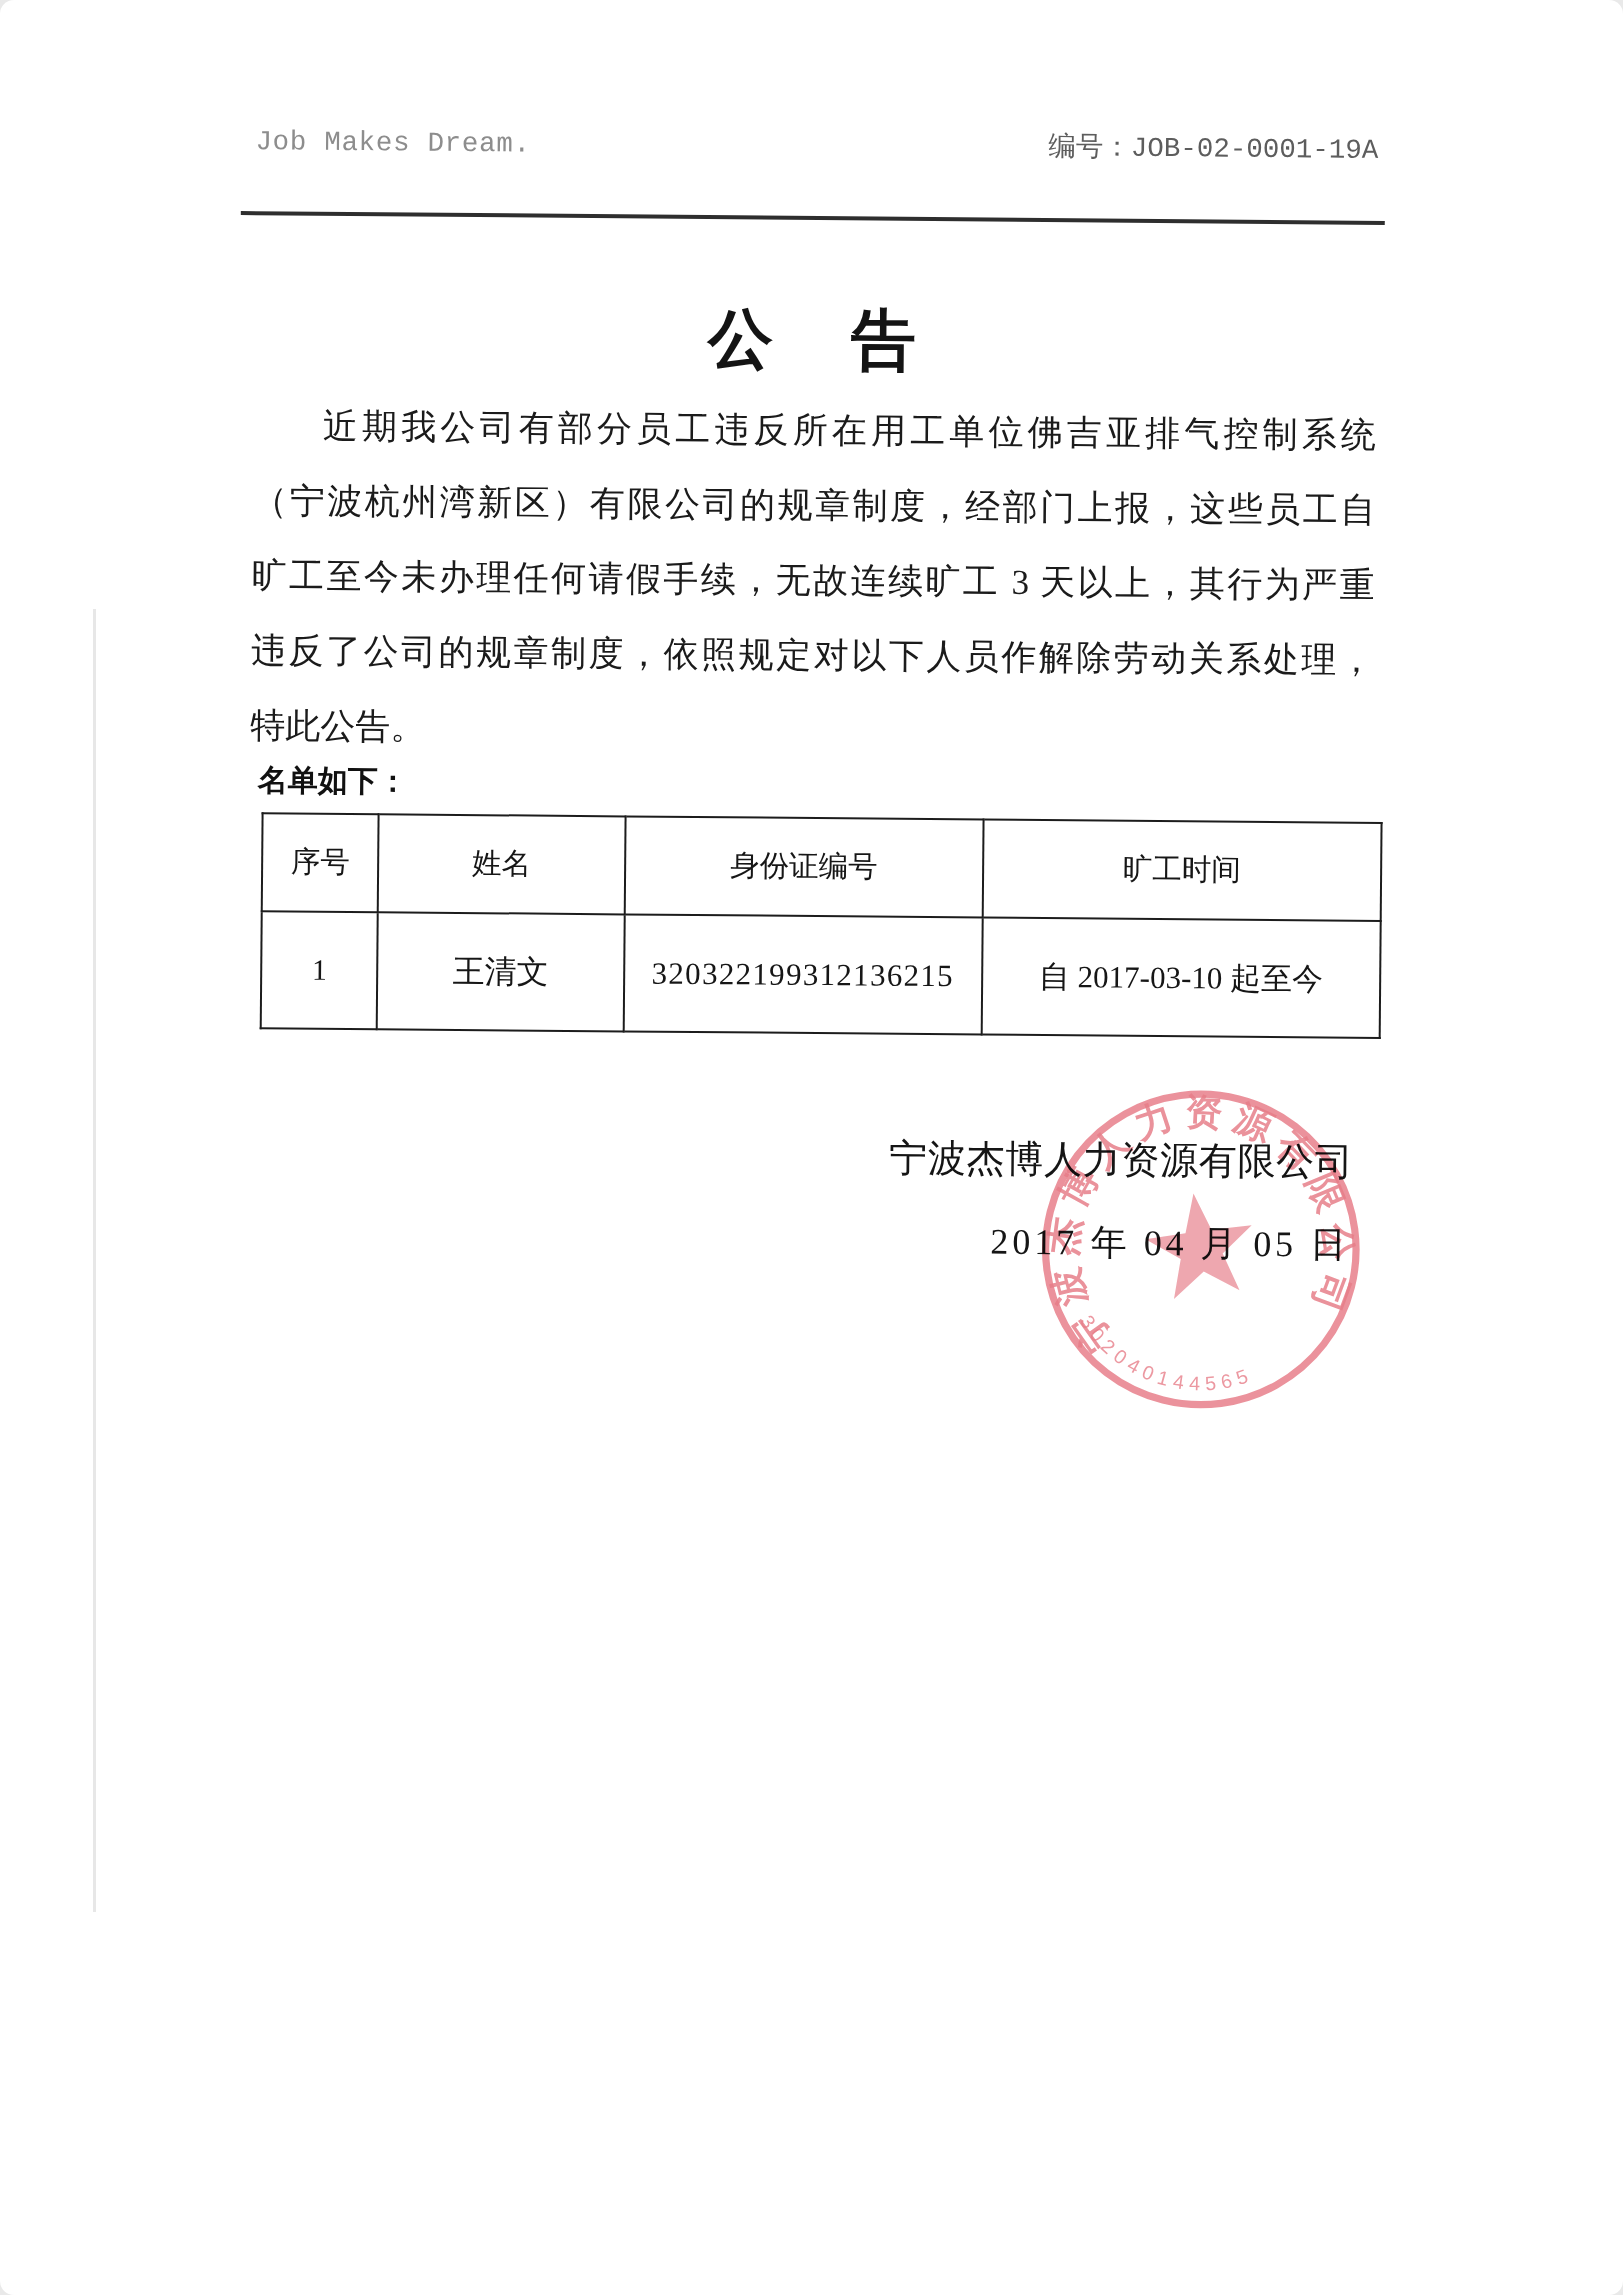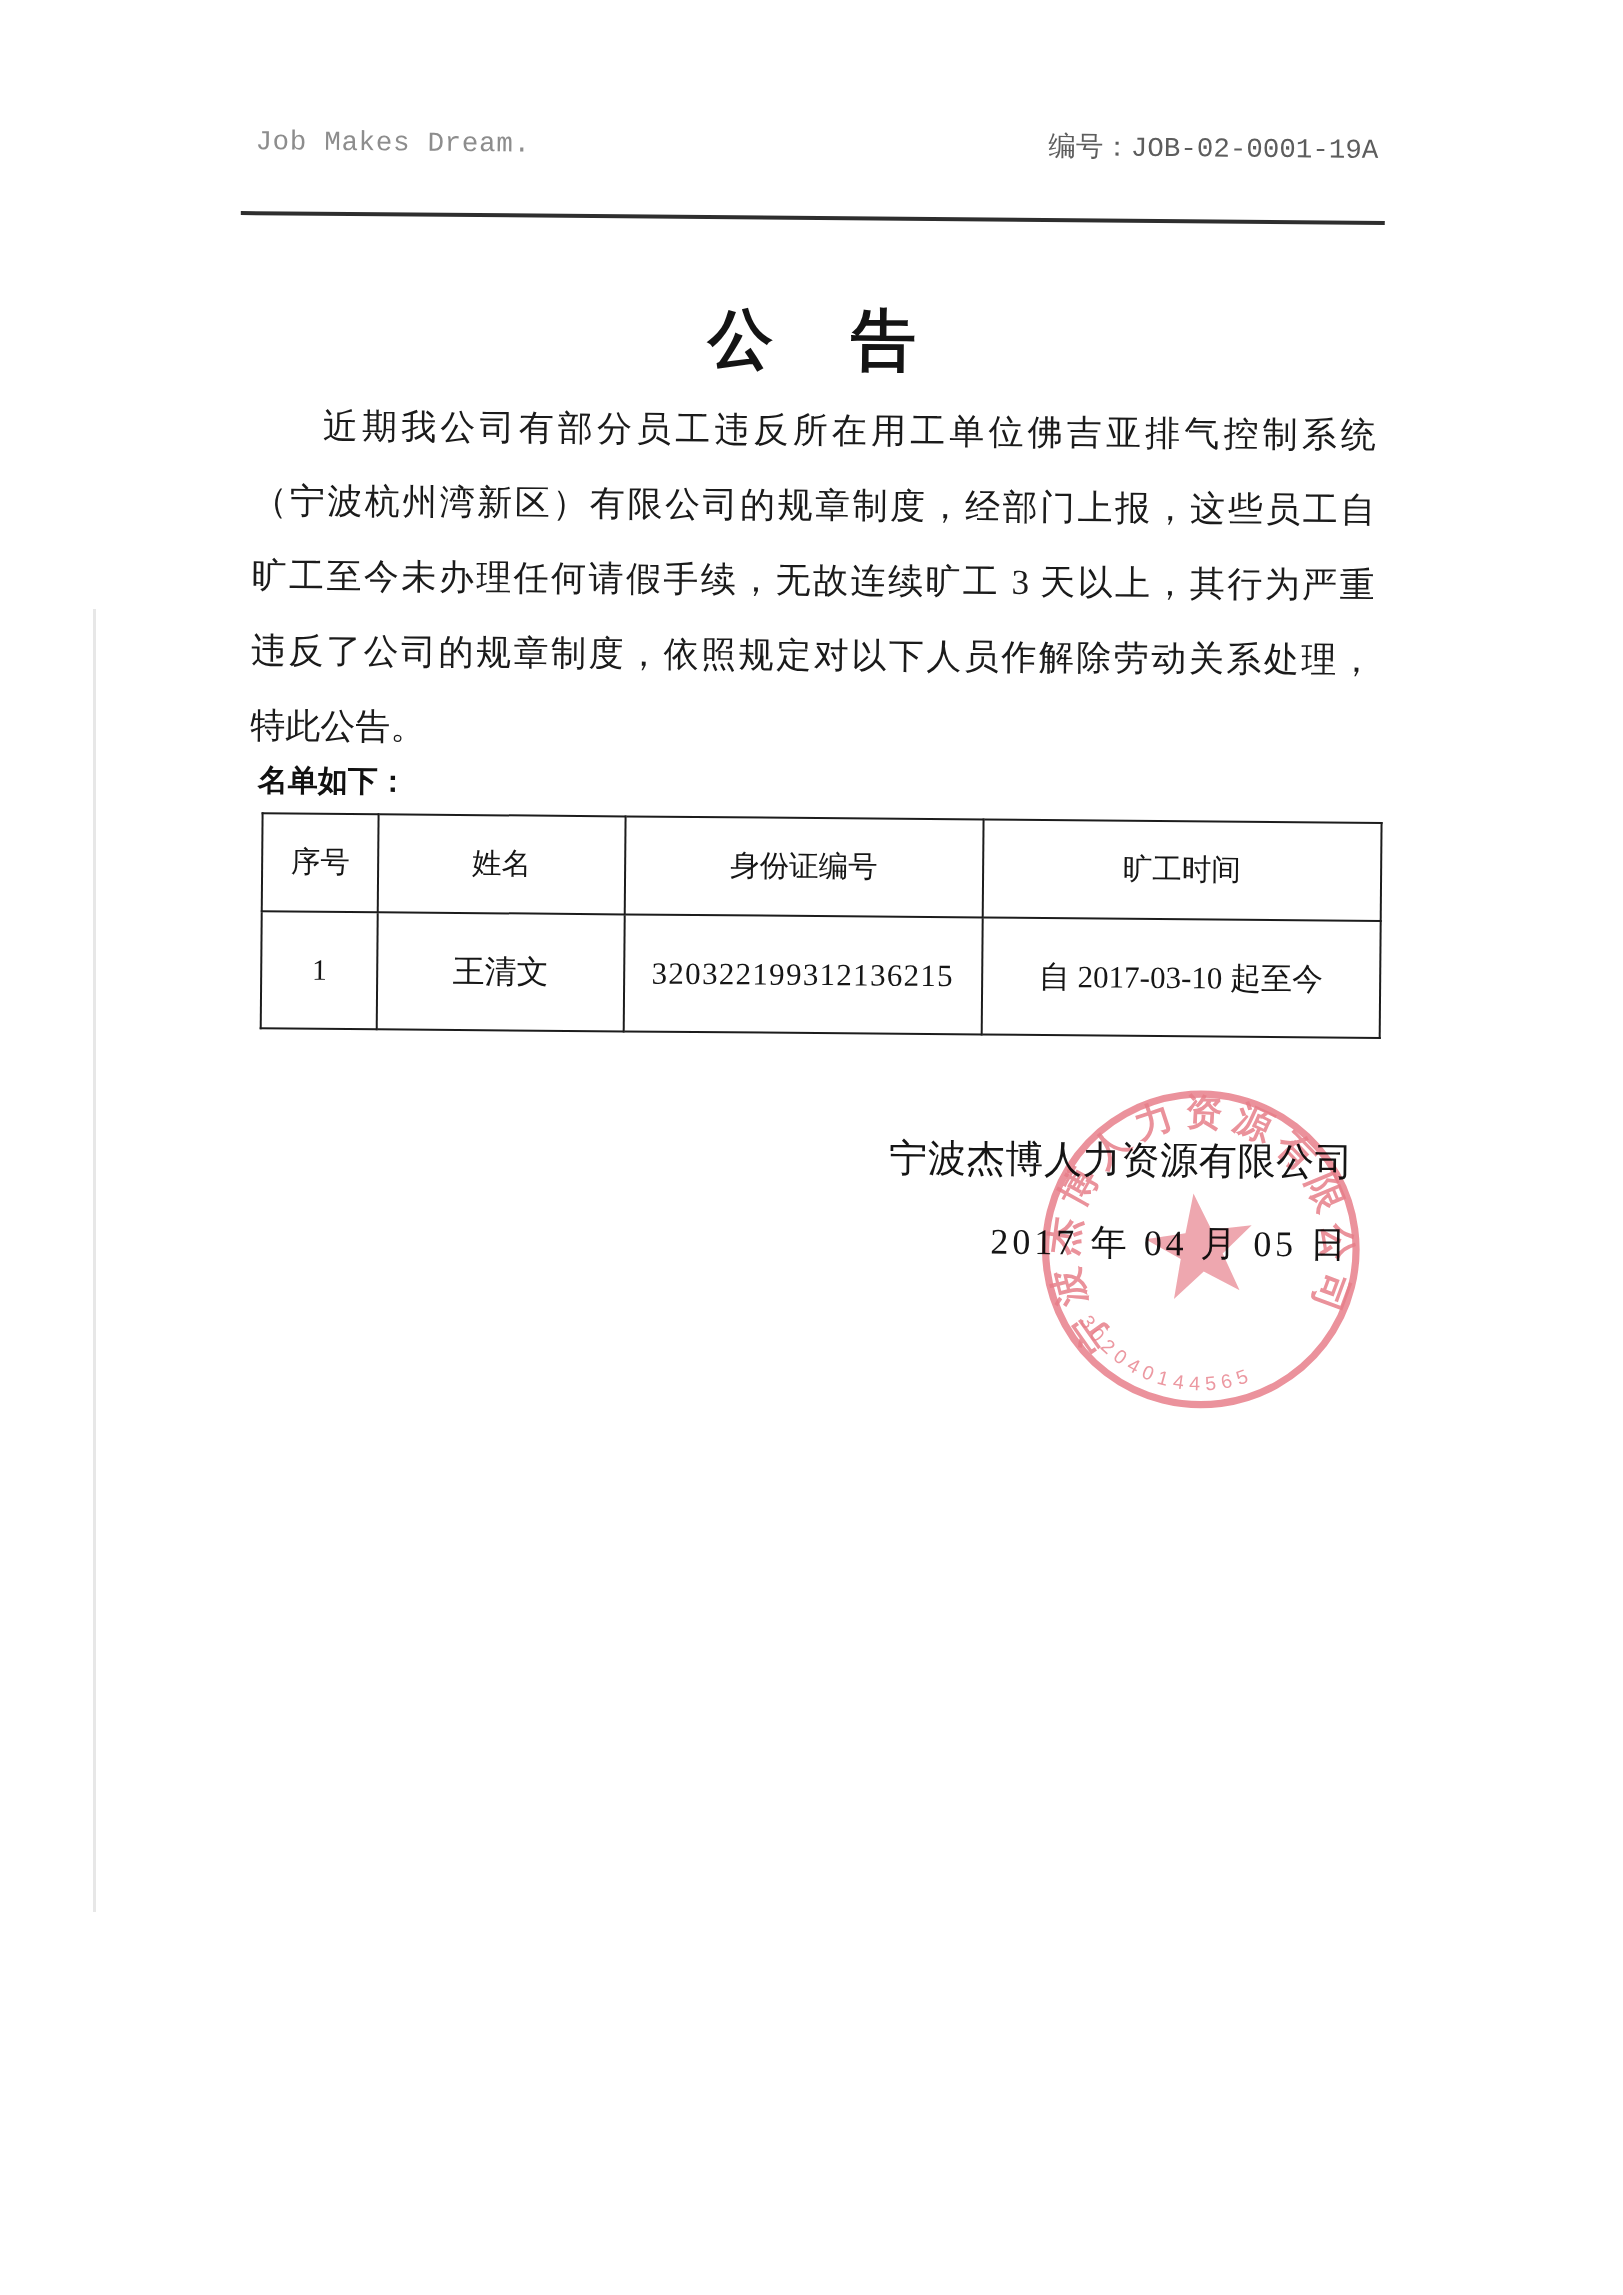--- a/index.html
+++ b/index.html
@@ -3,20 +3,21 @@
 <meta charset="utf-8">
 <style>
   html,body{margin:0;padding:0;background:#e9e9e9;}
   .page{
     position:relative;
     width:1623px;height:2295px;
     background:#ffffff;
     overflow:hidden;
     font-family:"Liberation Serif","DejaVu Serif",serif;
     color:#1e1e1e;
+    border-radius:14px;
   }
   .skew{
     position:absolute;inset:0;
     transform:rotate(0.5deg);
     transform-origin:812px 196px;
   }
   
   .hdr{
     position:absolute;left:255px;top:126px;width:1123px;
     display:flex;justify-content:space-between;align-items:flex-end;

